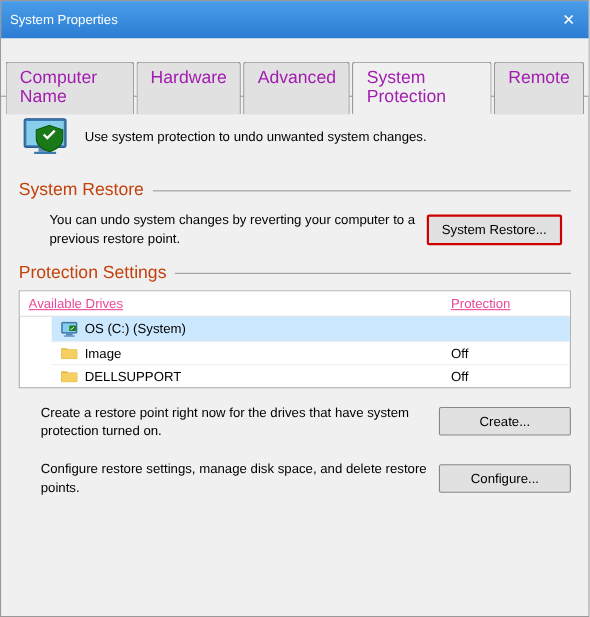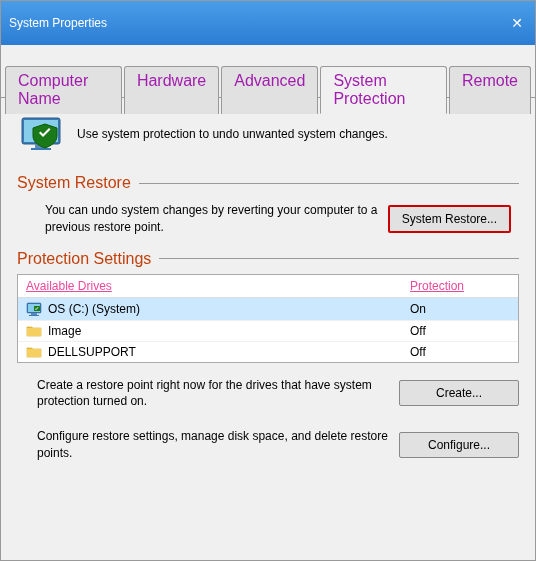--- a/index.html
+++ b/index.html
@@ -22,21 +22,21 @@
       display: flex;
       flex-direction: column;
     }
     .title-bar {
       background: linear-gradient(to bottom, #4a9de8, #2b7dd4);
       color: white;
       display: flex;
       align-items: center;
       justify-content: space-between;
       padding: 6px 8px;
-      height: 44px;
+      height: 34px;
     }
     .title-bar-text {
       font-size: 12px;
       font-weight: normal;
     }
     .title-bar-close {
       background: none;
       border: none;
       color: white;
       font-size: 14px;
@@ -157,20 +157,21 @@
       font-weight: normal;
       text-decoration: underline;
     }
     .table-header-cell:first-child { flex: 1; }
     .table-header-cell:last-child { width: 100px; }
     .table-row {
       display: flex;
       padding: 3px 8px;
       border-bottom: 1px solid #f0f0f0;
       align-items: center;
+      margin-left: 29px;
     }
     .table-row:last-child { border-bottom: none; }
     .table-row.selected { background: #cce8ff; }
     .table-cell {
       font-size: 12px;
       color: #000;
     }
     .table-cell:first-child { flex: 1; display: flex; align-items: center; gap: 6px; }
     .table-cell:last-child { width: 100px; }
     .drive-icon-os {
@@ -258,21 +259,20 @@
               <rect x="1" y="2" width="14" height="10" rx="1" fill="#3a7ab5" stroke="#2a5a8a" stroke-width="0.5"></rect>
               <rect x="2" y="3" width="12" height="8" fill="#87ceeb"></rect>
               <rect x="5" y="12" width="6" height="2" fill="#5a8ab5"></rect>
               <rect x="3" y="14" width="10" height="1" fill="#3a7ab5"></rect>
 
               <rect x="8" y="5" width="6" height="5" rx="0.5" fill="#1a7a1a"></rect>
               <path d="M10 9 L9 8 L9.5 7.5 L10 8 L12 6 L12.5 6.5 Z" fill="white" stroke="none"></path>
             </svg>
             <span>OS (C:) (System)</span>
           </span>
-          <span class="table-cell">On</span>
         </div>
         <div class="table-row">
           <span class="table-cell">
             <svg class="drive-icon-folder" viewBox="0 0 16 14">
               <path d="M1 3 L1 12 L15 12 L15 4 L7 4 L5.5 3 Z" fill="#f0c040" stroke="#c09000" stroke-width="0.5"></path>
               <path d="M1 4 L15 4 L15 12 L1 12 Z" fill="#f5d060"></path>
             </svg>
             <span>Image</span>
           </span>
           <span class="table-cell">Off</span>

